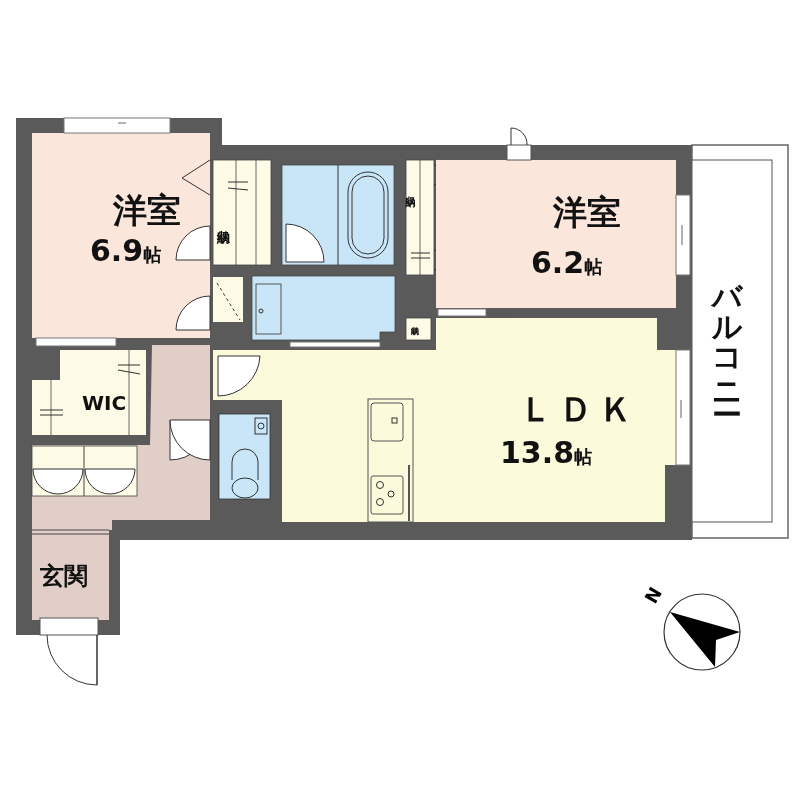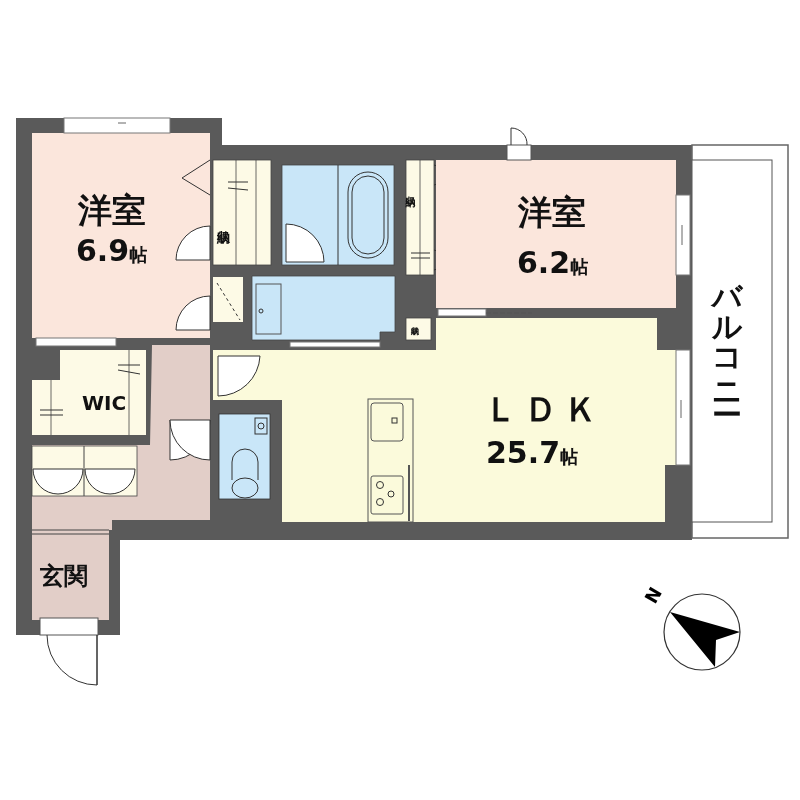--- a/index.html
+++ b/index.html
@@ -1,20 +1,20 @@
 <!DOCTYPE html>
 <html><head>
 <meta charset="utf-8">
 <style>
   html,body{margin:0;padding:0;background:#fff;}
   body{width:800px;height:800px;position:relative;overflow:hidden;font-family:"DejaVu Sans","Liberation Sans",sans-serif;}
   #plan{position:absolute;left:0;top:0;width:800px;height:800px;}
   .lbl{position:absolute;color:#111;text-align:center;line-height:1;white-space:nowrap;}
-  .room-name{font-size:34px;font-weight:bold;}
-  .room-size{font-size:30px;font-weight:bold;}
+  .room-name{font-size:34px;font-weight:bold;margin-left:35px;}
+  .room-size{font-size:30px;font-weight:bold;margin-left:14px;}
   .room-size .unit{font-size:18px;}
   .small{font-size:10px;font-weight:bold;writing-mode:vertical-rl;letter-spacing:1px;}
   .vert{writing-mode:vertical-rl;font-size:30px;font-weight:bold;}
 </style>
 </head>
 <body>
 
 <svg id="plan" viewBox="0 0 800 800" xmlns="http://www.w3.org/2000/svg">
 
   <g>
@@ -129,21 +129,21 @@
   </g>
 </svg>
 
 <div class="lbl room-name" style="left:78px;top:193px;">洋室</div>
 <div class="lbl room-size" style="left:76px;top:236px;"><span>6.9</span><span class="unit">帖</span></div>
 
 <div class="lbl room-name" style="left:518px;top:195px;">洋室</div>
 <div class="lbl room-size" style="left:517px;top:248px;"><span>6.2</span><span class="unit">帖</span></div>
 
 <div class="lbl room-name" style="left:484px;top:392px;letter-spacing:6px;">ＬＤＫ</div>
-<div class="lbl room-size" style="left:486px;top:438px;"><span>25.7</span><span class="unit">帖</span></div>
+<div class="lbl room-size" style="left:486px;top:438px;"><span>13.8</span><span class="unit">帖</span></div>
 
 <div class="lbl" style="left:82px;top:393px;font-size:20px;font-weight:bold;">WIC</div>
 <div class="lbl" style="left:40px;top:564px;font-size:24px;font-weight:bold;">玄関</div>
 <div class="lbl vert" style="left:712px;top:262px;">バルコニー</div>
 
 <div class="lbl small" style="left:217px;top:220px;font-size:13px;">収納</div>
 <div class="lbl small" style="left:405px;top:188px;">収納</div>
 <div class="lbl small" style="left:410px;top:320px;font-size:8px;">収納</div>
 
 </body></html>

